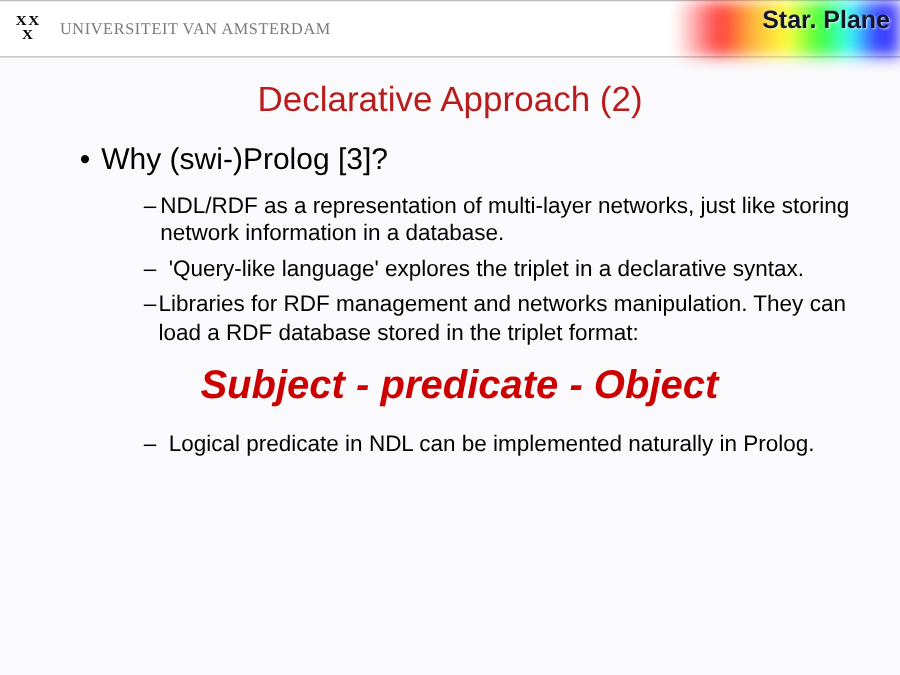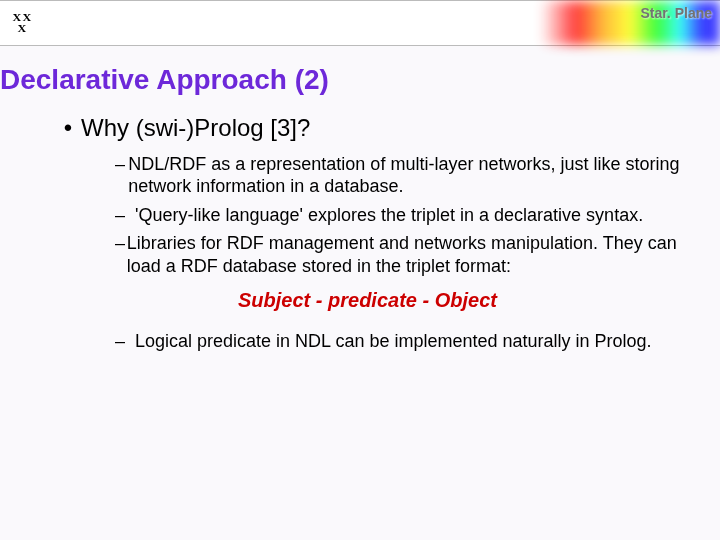--- a/index.html
+++ b/index.html
@@ -65,28 +65,29 @@
       rgba(0,0,255,0.9) 90%
     );
     filter: blur(6px);
     opacity: 0.85;
   }
   .starplane {
     position: absolute;
     right: 8px;
     top: 4px;
     font-family: "Comic Sans MS", cursive, sans-serif;
-    font-size: 14px;
+    font-size: 20px;
     font-weight: 700;
-    color: #737373;
+    color: #0f172a;
     text-shadow: 1px 1px 2px rgba(255,255,255,.7);
   }
   .slide-title {
-    color: #6d28d9;
-    font-weight: 700;
+    text-align: center;
+    color: #b91c1c;
+    font-weight: 400;
     font-size: 28px;
     margin-top: 18px;
     margin-bottom: 18px;
     font-family: Arial, sans-serif;
   }
   .content {
     margin: 0 40px 0 55px;
   }
   .lvl1 {
     display: flex;
@@ -106,40 +107,41 @@
     margin: 0 0 6px 60px;
     line-height: 1.25;
   }
   .lvl2 .dash {
     width: 20px;
     text-align: left;
   }
   .triplet {
     font-family: "Comic Sans MS", cursive, sans-serif;
     color: #cc0000;
-    font-size: 20px;
+    font-size: 32px;
     font-weight: 700;
     font-style: italic;
     text-align: center;
     margin: 12px 0 18px 0;
   }
 </style>
 </head>
 <body>
 
 <div class="topbar">
   <div class="crest">
     <div class="crest-row">
         <span class="crest-x">X</span>
         <span class="crest-x">X</span>
       </div>
     <div class="crest-row">
         <span class="crest-x">X</span>
       </div>
   </div>
+  <div class="uni-text">UNIVERSITEIT VAN AMSTERDAM</div>
   <div class="spectrum"></div>
   <div class="starplane">Star. Plane</div>
 </div>
 
 <div class="slide-title">Declarative Approach (2)</div>
 
 <div class="content">
 
   <div class="lvl1">
     <span class="bullet">•</span>

